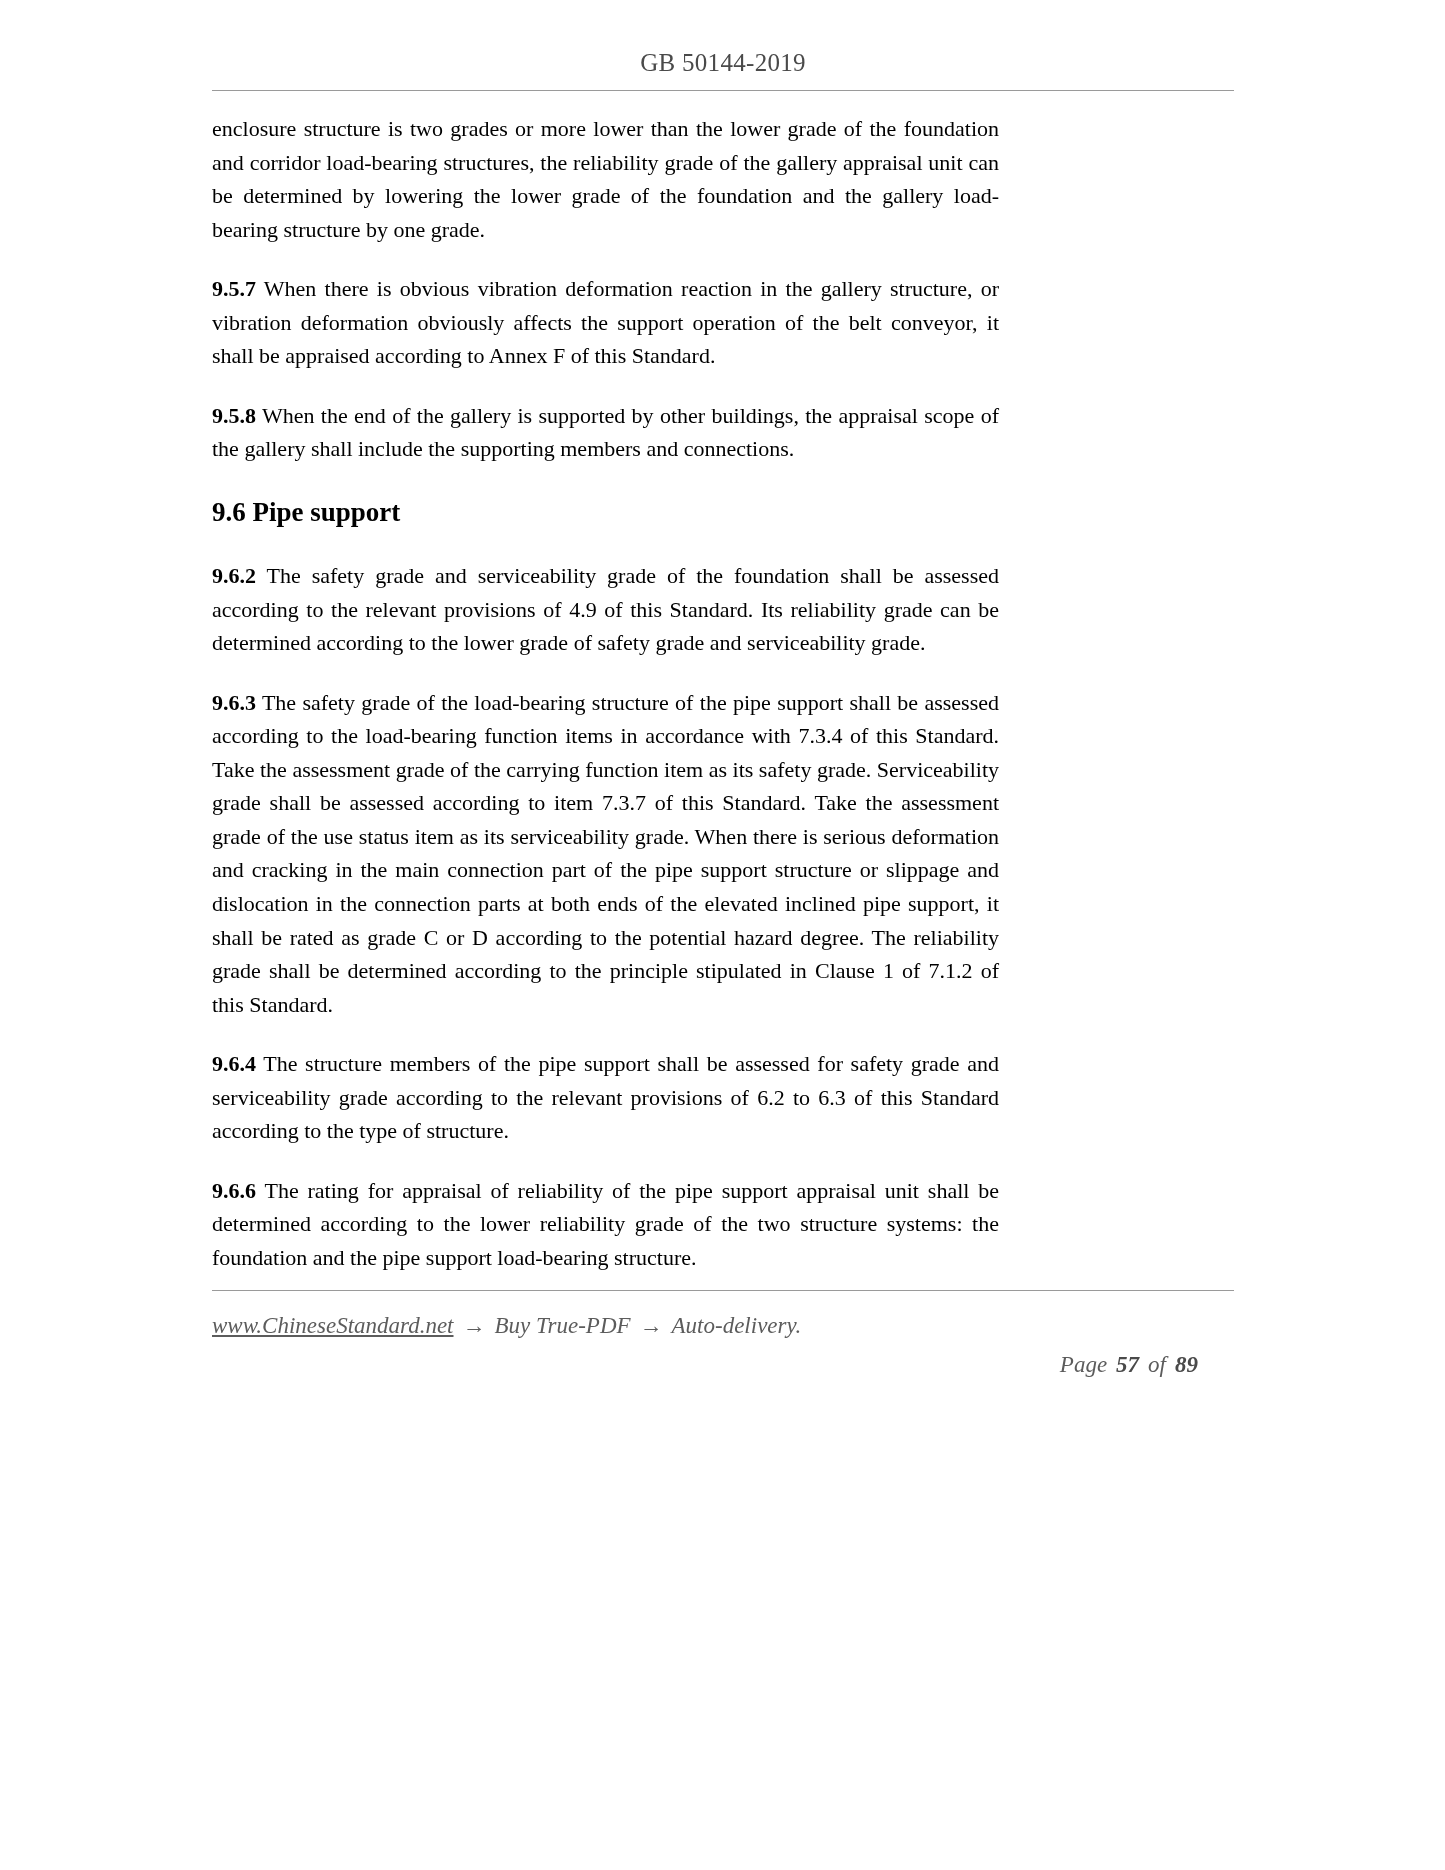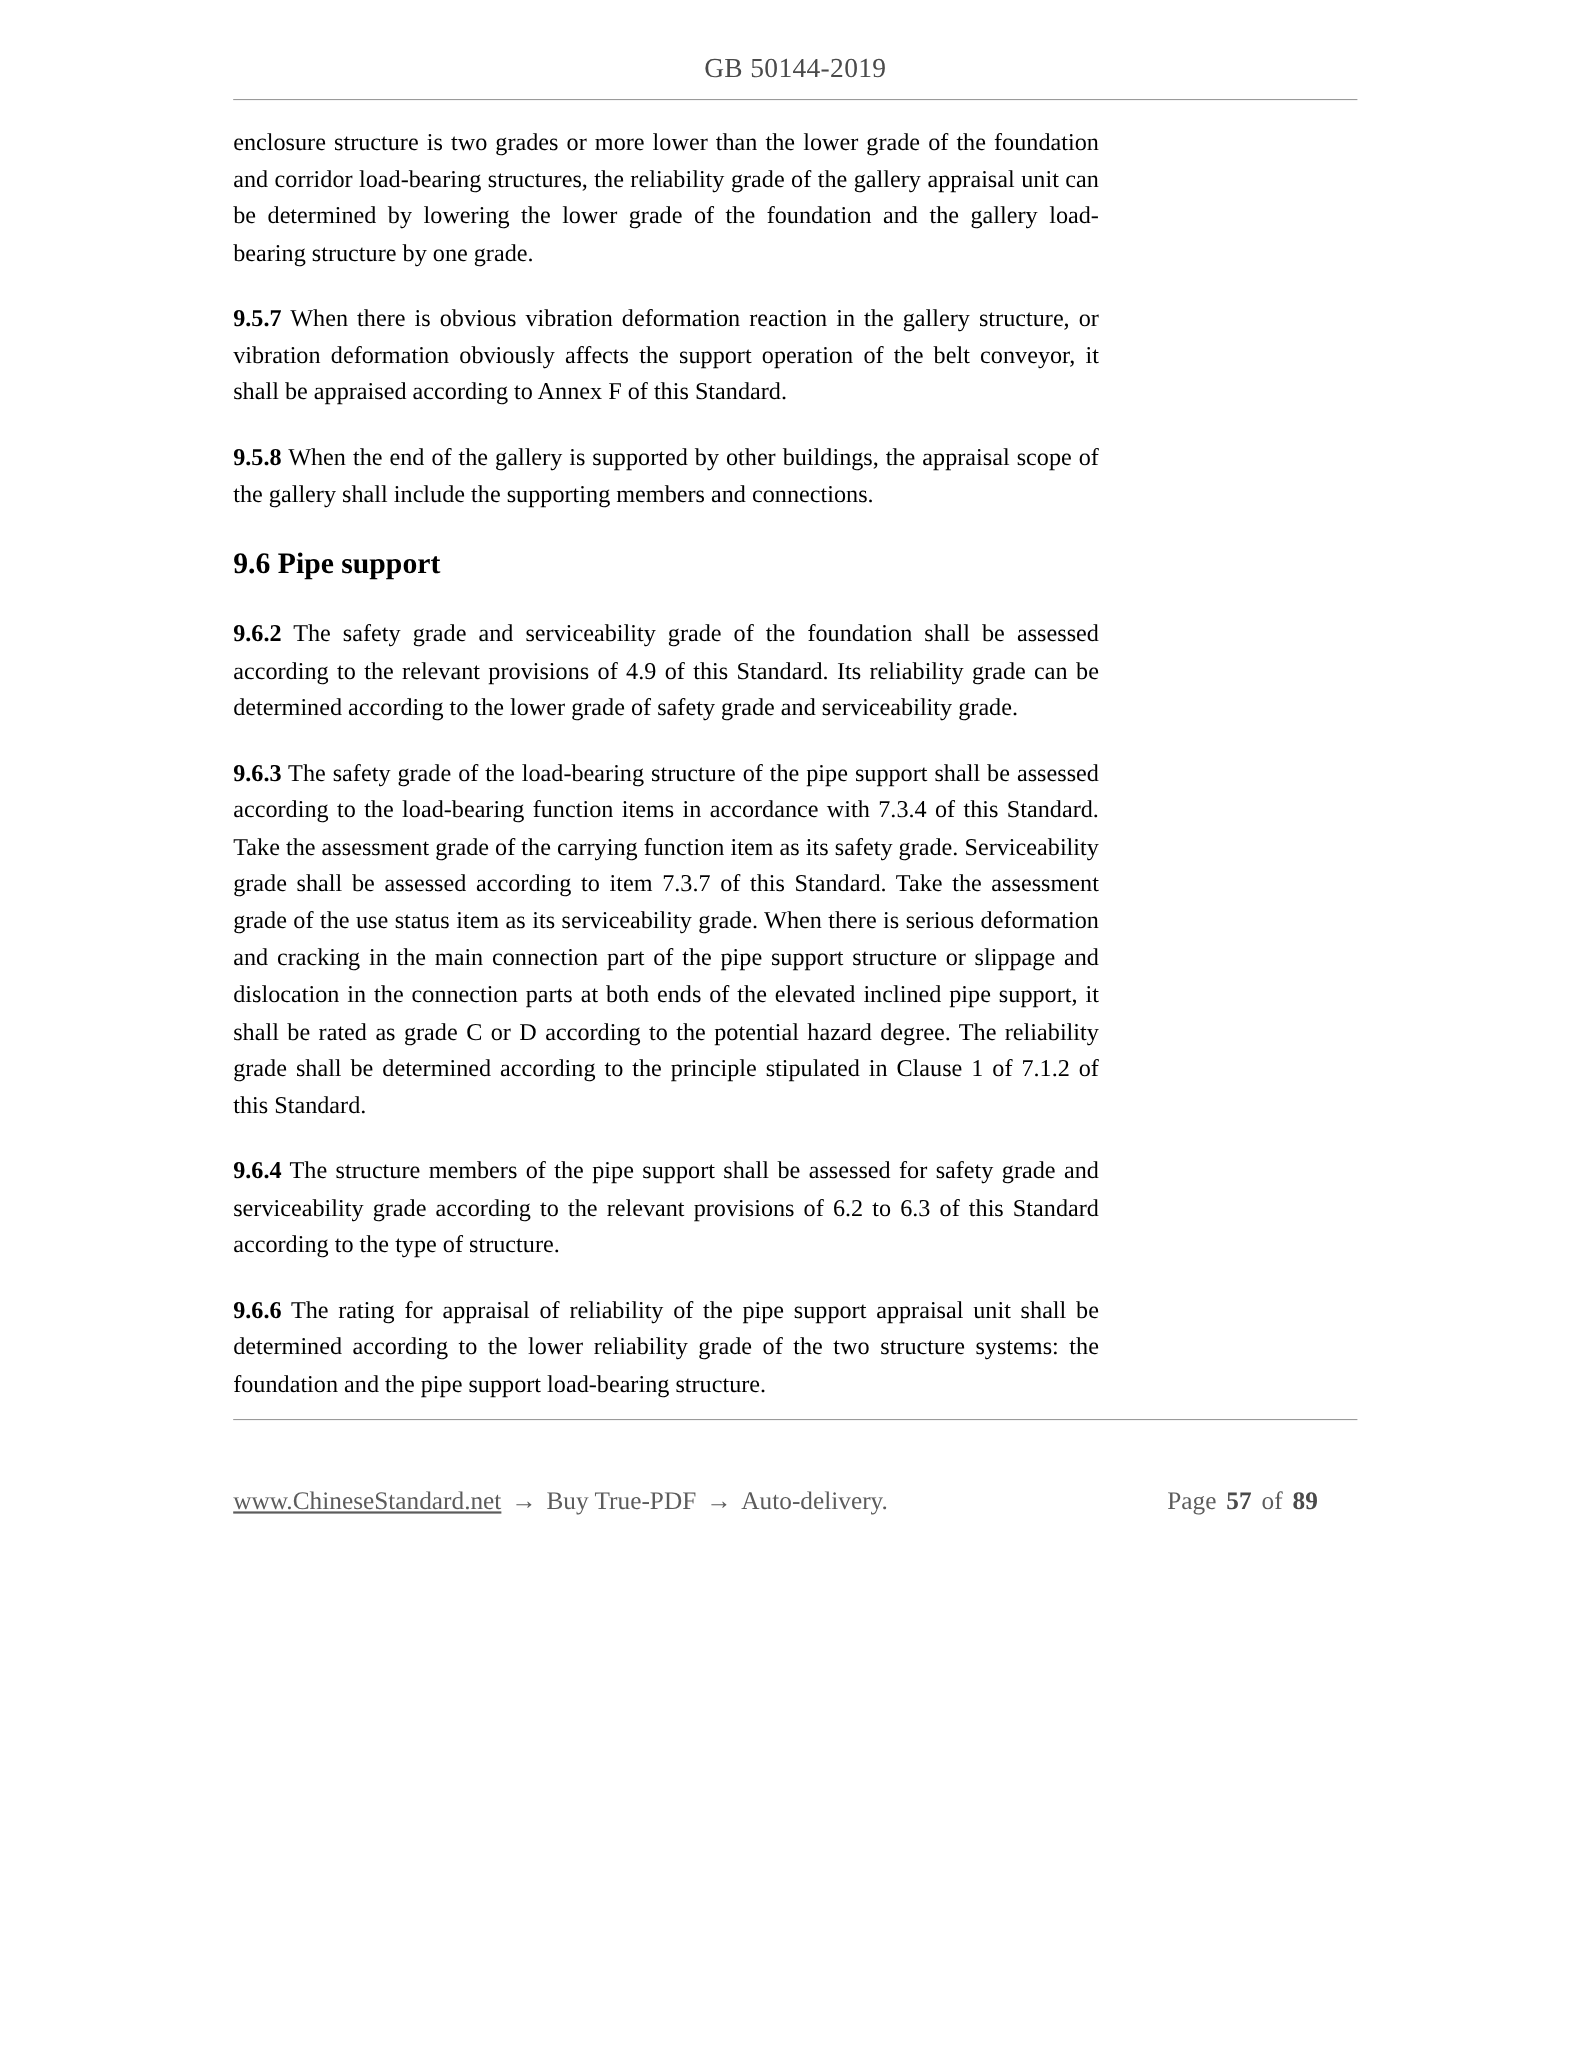--- a/index.html
+++ b/index.html
@@ -84,24 +84,25 @@
     width: 1022px;
   }
   .footer-rule {
     border-top: 1.5px solid #9a9a9a;
     width: 100%;
     height: 0;
     margin-bottom: 20px;
   }
   .footer-row {
     display: flex;
-    align-items: flex-end;
+    align-items: flex-start;
     font-size: 23px;
     color: #5c5c5c;
     line-height: 1.3;
+    font-style: italic;
   }
   .footer-left {
     display: flex;
     align-items: baseline;
     gap: 9px;
     white-space: nowrap;
   }
   .footer-url {
     text-decoration: underline;
     color: #5c5c5c;

